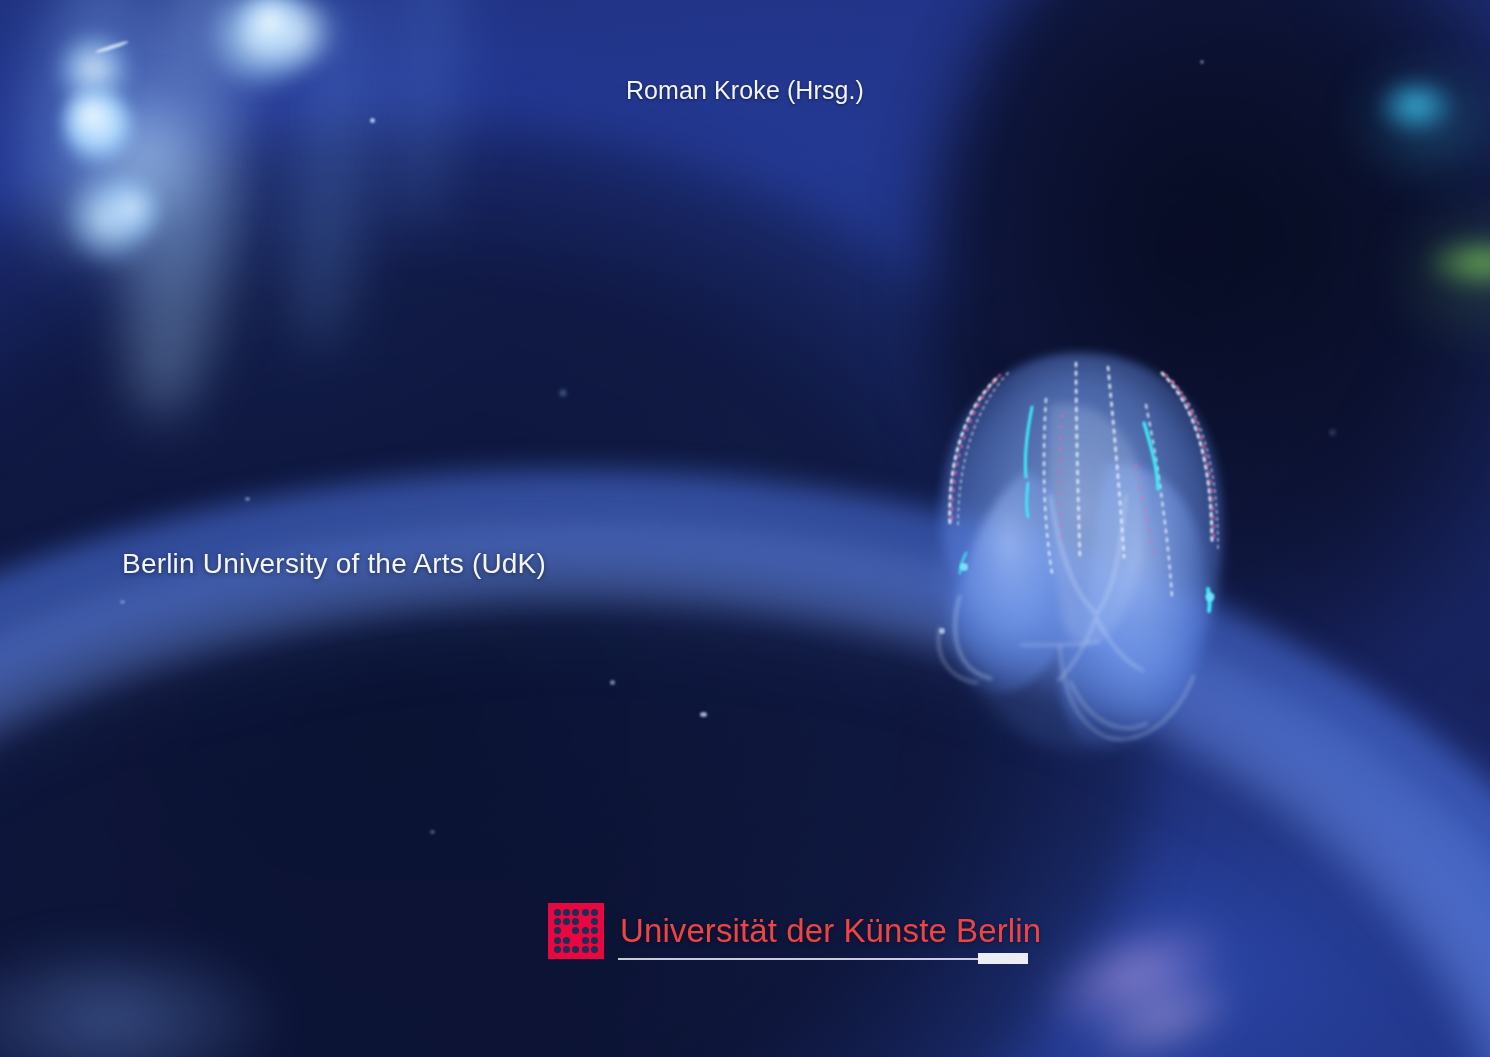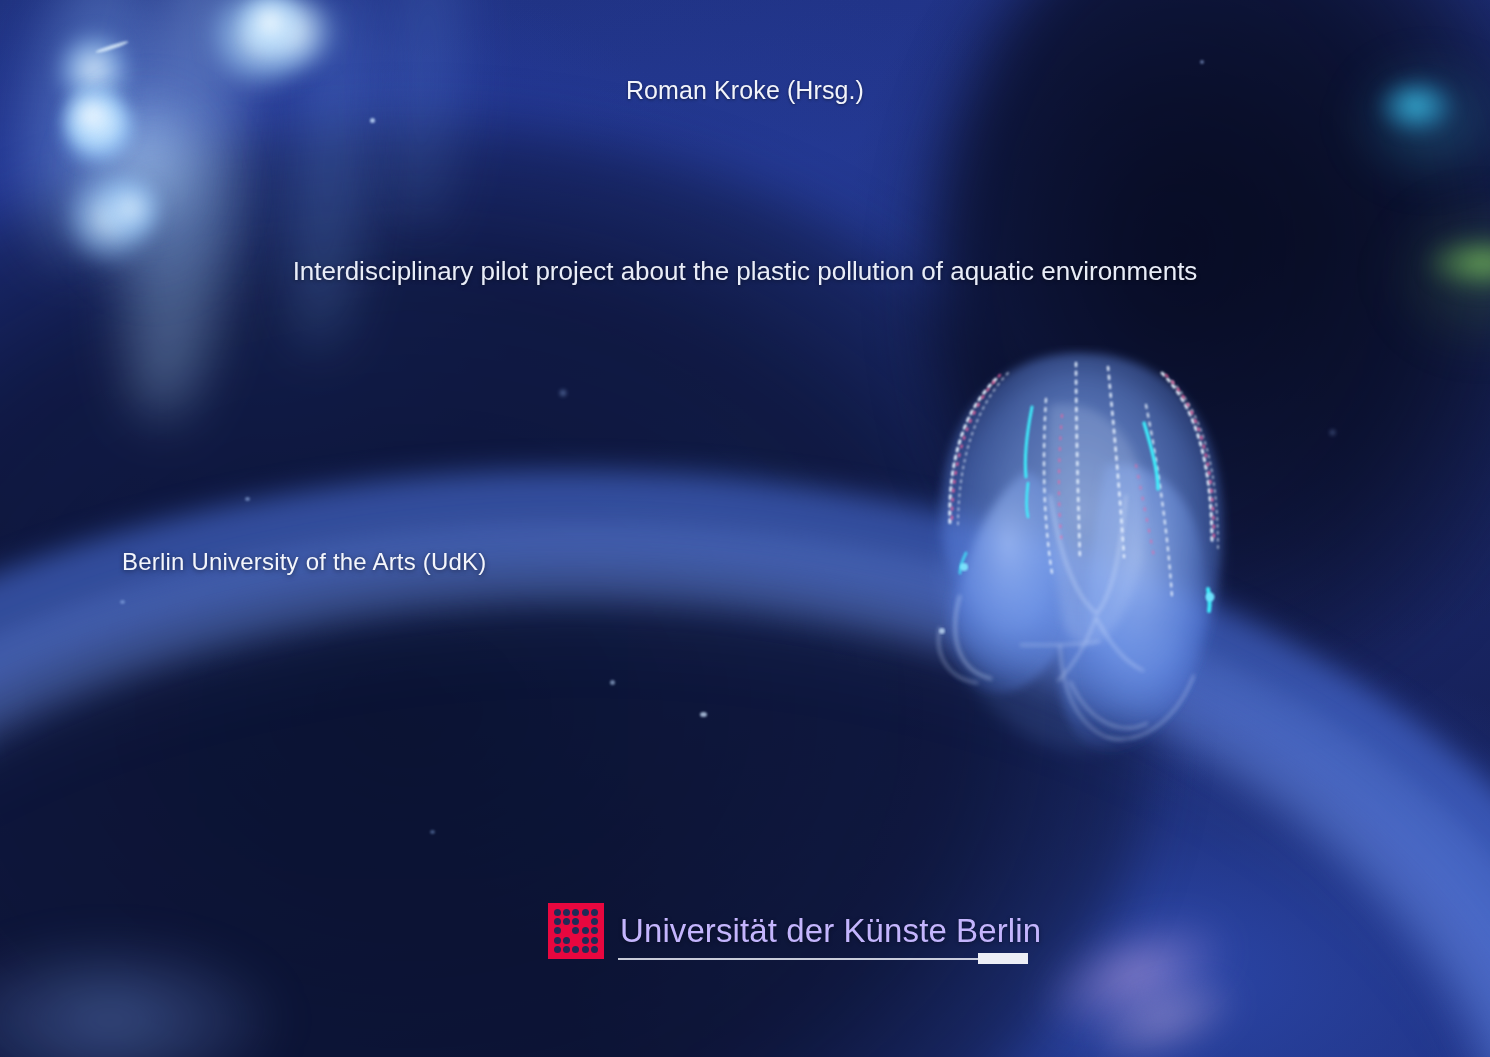--- a/index.html
+++ b/index.html
@@ -110,21 +110,21 @@
     color:#e9edf8;
     text-shadow:0 1px 4px rgba(0,0,0,0.45);
   }
 
   #inst {
     top:548px; left:122px;
     font-size:0; 
   }
   .inst-line {
     display:block;
-    font-size:24px;
+    font-size:28px;
     font-weight:400;
     color:#f4f6fc;
     letter-spacing:0.2px;
     text-shadow:0 1px 5px rgba(0,0,0,0.5);
     margin-bottom:26px;
     white-space:nowrap;
   }
 
   
   #logo-block {
@@ -145,21 +145,21 @@
     width:7px; height:7px;
     border-radius:50%;
     background:#202b57;
     display:block;
   }
   #logo-text {
     position:absolute;
     left:72px; top:12px;
     font-size:33px;
     font-weight:400;
-    color:#c4b5fd;
+    color:#ef4444;
     letter-spacing:0.1px;
     white-space:nowrap;
     text-shadow:0 1px 4px rgba(0,0,0,0.4);
   }
   #logo-rule {
     position:absolute;
     left:70px; top:58px;
     width:402px; height:2px;
     background:rgba(242,244,252,0.82);
   }
@@ -305,21 +305,20 @@
     </g>
 
     <circle cx="64" cy="222" r="4" fill="#7fe9ff" opacity="0.9" filter="url(#soft3)"></circle>
     <circle cx="310" cy="252" r="4.5" fill="#6fe4ff" opacity="0.95" filter="url(#soft3)"></circle>
     <circle cx="42" cy="286" r="3" fill="#cfe9ff" opacity="0.7" filter="url(#soft3)"></circle>
   </svg>
 
   <div class="txt" id="editor">Roman Kroke (Hrsg.)</div>
 
 
-  <div class="txt" id="subtitle">Interdisciplinary pilot project about the plastic pollution of aquatic environments</div>
 
   <div class="txt" id="inst">
     <span class="inst-line">Berlin University of the Arts (UdK)</span>
   </div>
 
   <div id="logo-block">
     <div id="logo-mark">
       <div class="dotgrid" id="dotgrid">
           <i style="left: 6px; top: 6px;"></i>
           <i style="left: 15.2px; top: 6px;"></i>

